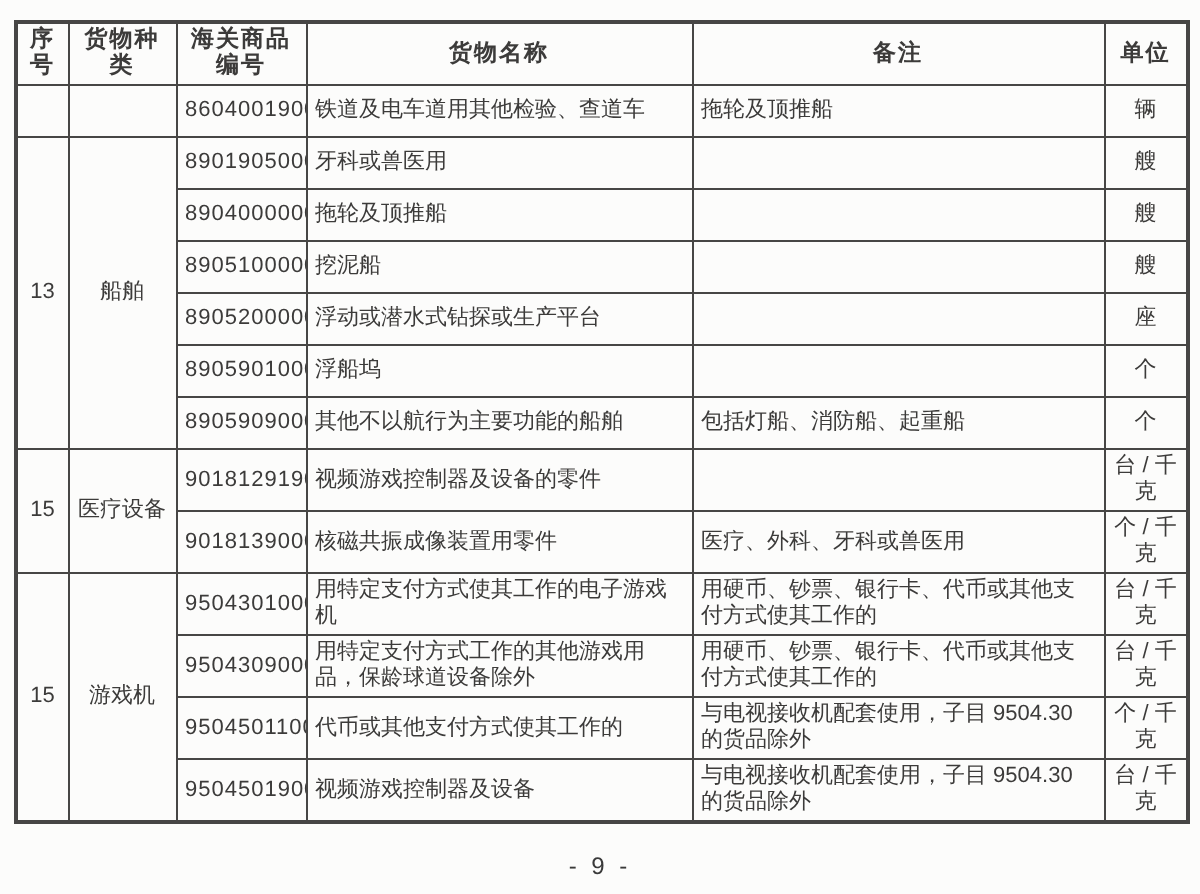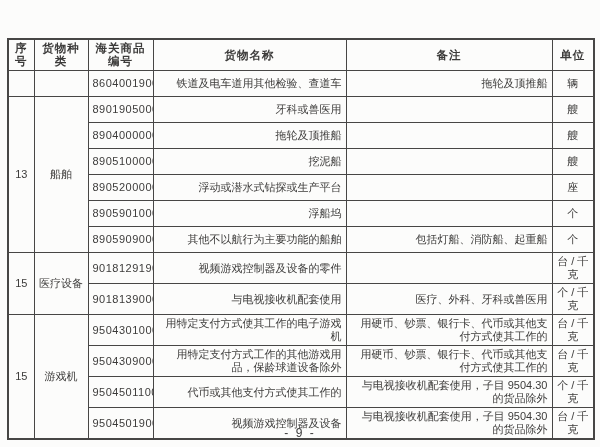--- a/index.html
+++ b/index.html
@@ -28,37 +28,36 @@
     color: #3c3b3a;
   }
   table.tariff th, table.tariff td {
     border: 1px solid #474645;
     padding: 2px 4px;
     vertical-align: middle;
     overflow: hidden;
   }
   table.tariff {
     border: 2px solid #474645;
-    margin-top: 28px;
   }
   th.hdr {
     height: 26px;
     font-weight: bold;
     font-size: 11.5px;
     text-align: center;
     letter-spacing: 1px;
   }
   td.c-no, td.c-cat, td.c-code, td.c-unit {
     text-align: center;
   }
   td.c-code {
     letter-spacing: 0.5px;
   }
   td.c-name, td.c-note {
-    text-align: right;
+    text-align: left;
   }
   tr.r { height: 26px; }
   tr.r-tall { height: 28px; }
   .page-number {
     position: absolute;
     left: 0;
     right: 0;
     bottom: 7px;
     text-align: center;
     font-size: 12px;
@@ -143,21 +142,21 @@
       <tr class="r">
         <td class="c-no" rowspan="2">15</td>
         <td class="c-cat" rowspan="2">医疗设备</td>
         <td class="c-code">9018129190</td>
         <td class="c-name">视频游戏控制器及设备的零件</td>
         <td class="c-note"></td>
         <td class="c-unit">台 / 千克</td>
       </tr>
       <tr class="r">
         <td class="c-code">9018139000</td>
-        <td class="c-name">与电视接收机配套使用</td>
+        <td class="c-name">核磁共振成像装置用零件</td>
         <td class="c-note">医疗、外科、牙科或兽医用</td>
         <td class="c-unit">个 / 千克</td>
       </tr>
 
       <tr class="r-tall">
         <td class="c-no" rowspan="4">15</td>
         <td class="c-cat" rowspan="4">游戏机</td>
         <td class="c-code">9504301000</td>
         <td class="c-name">用特定支付方式使其工作的电子游戏机</td>
         <td class="c-note">用硬币、钞票、银行卡、代币或其他支付方式使其工作的</td>

